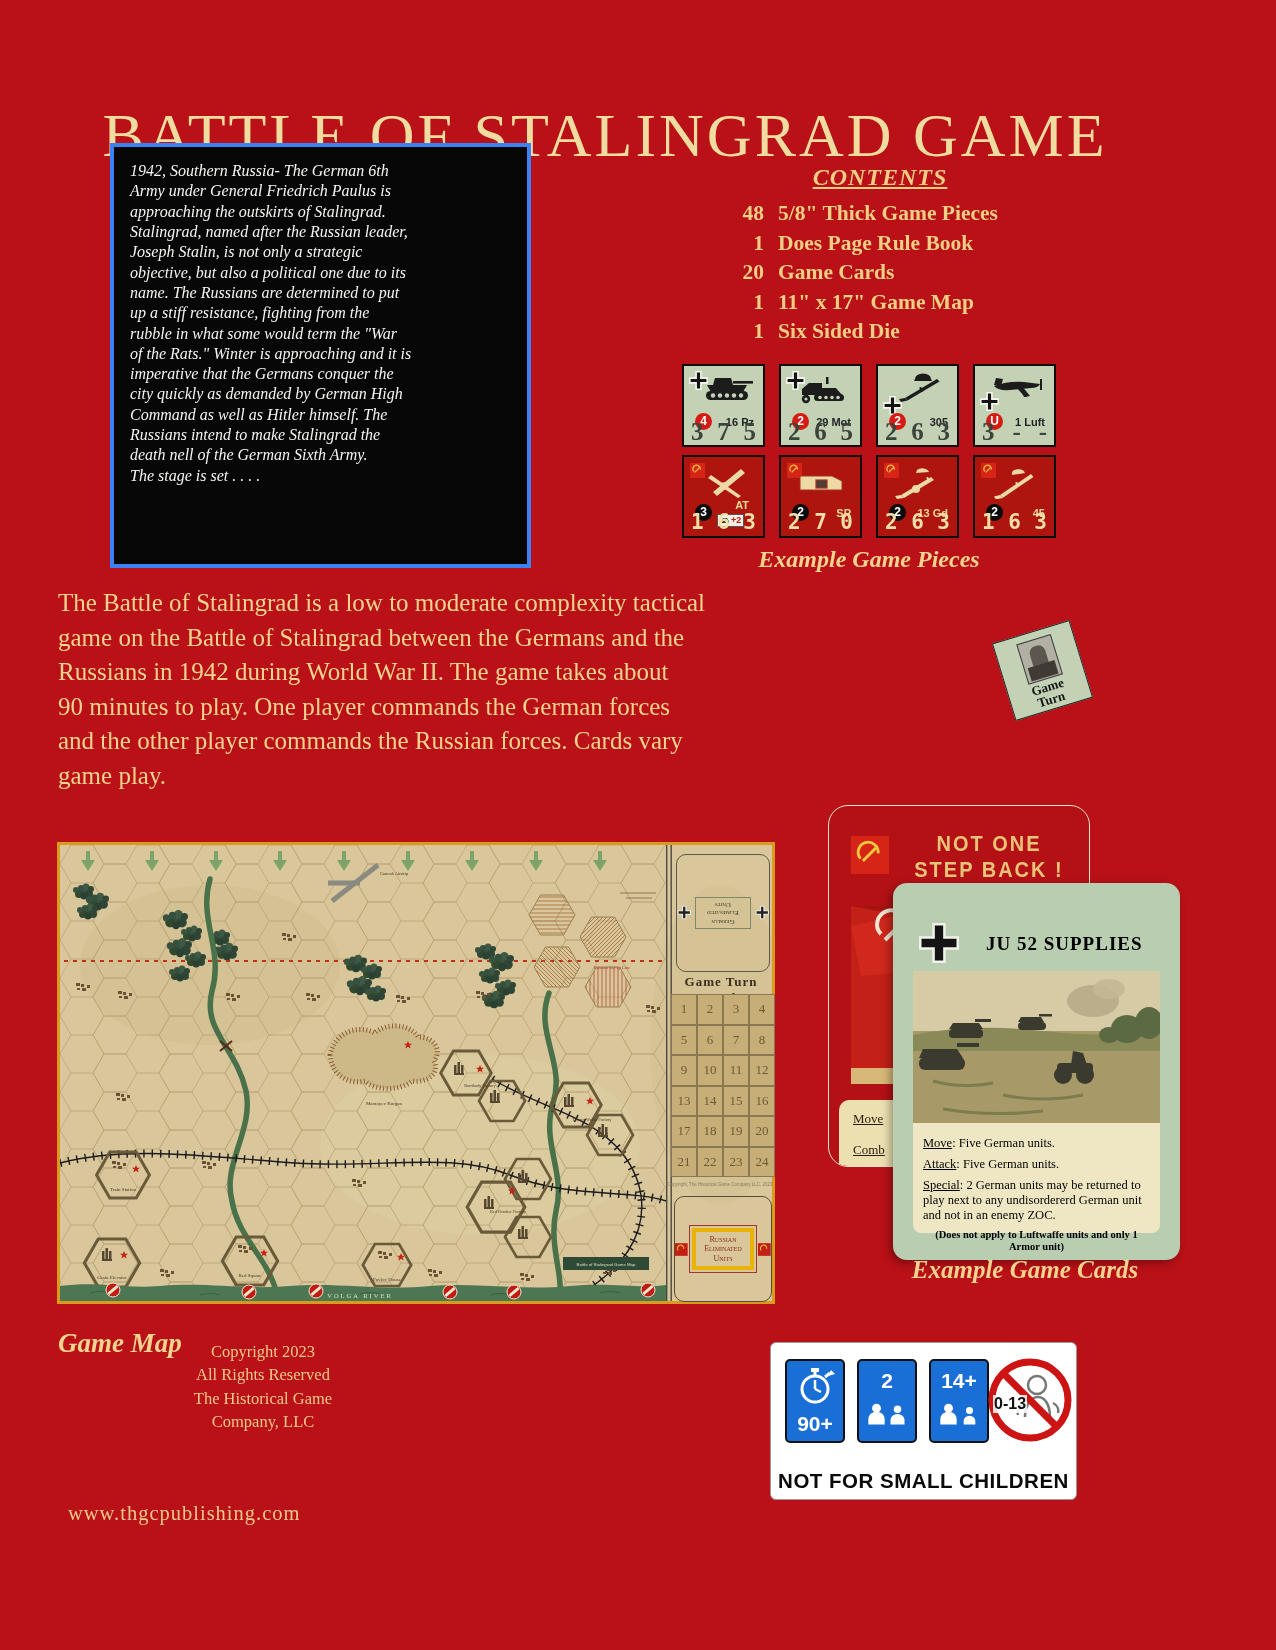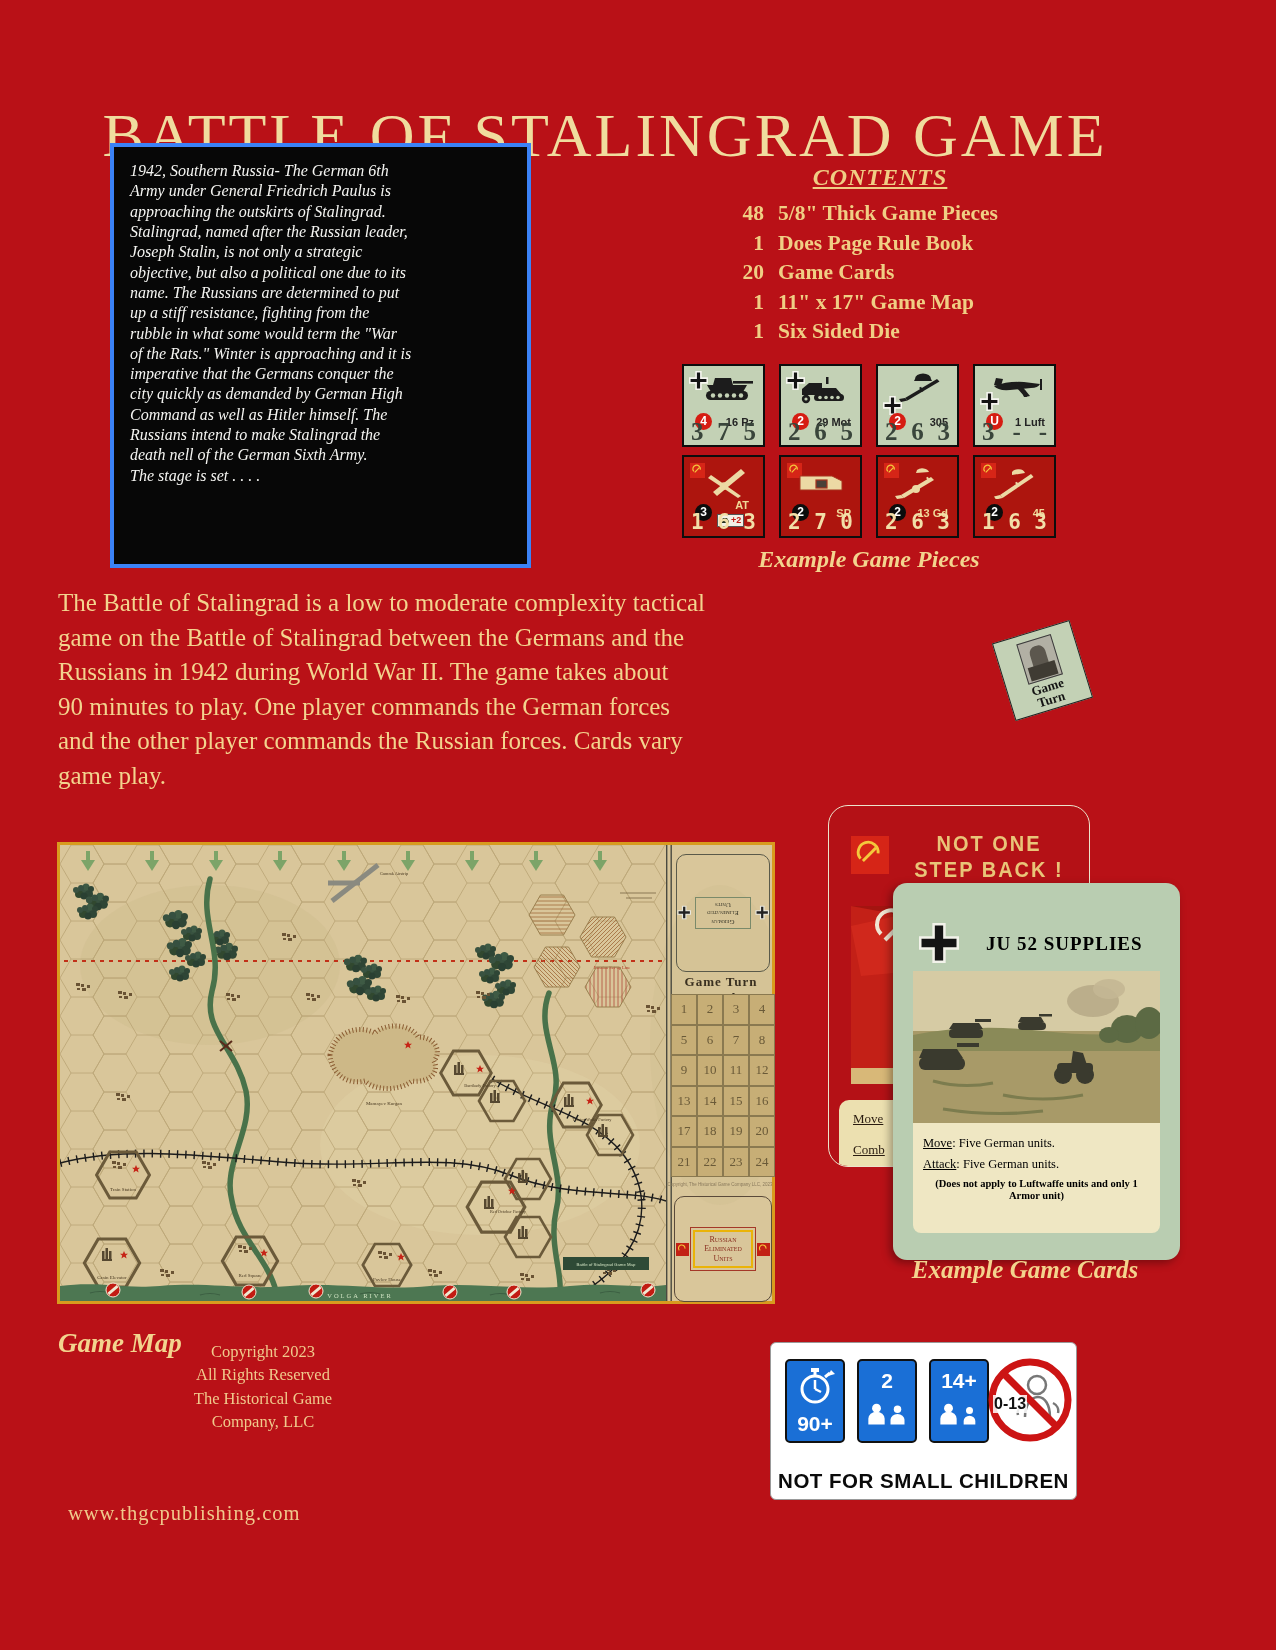--- a/index.html
+++ b/index.html
@@ -66,21 +66,21 @@
   .elbl{border:1px solid #7a8a6a;padding:2px 3px;width:54px;text-align:center;
         font:7px/8.5px "Liberation Serif",serif;font-variant:small-caps;color:#3a382a;}
   .ttl{left:664px;top:974px;width:114px;text-align:center;font-variant:small-caps;
        font:bold 13px "Liberation Serif",serif;color:#3a3020;letter-spacing:1px;}
   .tt-grid{left:671px;top:994px;width:104px;display:grid;grid-template-columns:repeat(4,1fr);}
   .tt-cell{border:1px solid #8a7950;background:#c7ae76;height:28.5px;text-align:center;
            font:13px/28.5px "Liberation Serif",serif;color:#6a5a38;}
   .ttcopy{left:660px;top:1182px;width:120px;text-align:center;font:4.5px "Liberation Sans",sans-serif;color:#8a7a5c;}
   .relim{left:674px;top:1196px;width:96px;height:104px;border:1.5px solid #5a4a3a;border-radius:10px;
          display:flex;align-items:center;justify-content:center;gap:4px;}
-  .rlbl{border:2px solid #eab308;outline:1px solid #a43828;outline-offset:2px;padding:3px 2px;width:52px;
+  .rlbl{border:4px solid #eab308;outline:1px solid #a43828;outline-offset:2px;padding:3px 2px;width:52px;
         text-align:center;font:8px/9.5px "Liberation Serif",serif;font-variant:small-caps;color:#8a3020;}
   
   .rcard{left:828px;top:805px;width:262px;height:362px;background:#b41116;border:1.5px solid #ece4cc;
          border-radius:20px;box-sizing:border-box;overflow:hidden;}
   .rtitle{position:absolute;left:72px;top:26px;width:176px;text-align:center;color:#e9c478;
           font:bold 20px/24px "Liberation Sans",sans-serif;letter-spacing:2px;white-space:pre-line;
           transform:scaleY(1.08);}
   .rflag{position:absolute;left:22px;top:30px;width:38px;height:38px;}
   .poster{position:absolute;left:22px;top:100px;width:218px;height:178px;}
   .rcream{position:absolute;left:10px;top:294px;width:240px;height:120px;background:#ece0b0;
@@ -720,20 +720,21 @@
         <circle cx="150" cy="104" r="9"></circle>
           <circle cx="172" cy="104" r="9"></circle>
           <rect x="144" y="92" width="36" height="10" rx="4"></rect>
           <path d="M160 80l10 2 4 12h-16Z"></path>
       </g>
       <path d="M20 110q30 8 60 2 M90 124q40 8 80 0 M30 138q50 8 100 2" stroke="#7c7c4e" fill="none" stroke-width="3"></path>
     </svg>
     <div class="gtext">
       <p><span class="u">Move</span><span>:  Five German units.</span></p>
       <p><span class="u">Attack</span><span>:  Five German units.</span></p>
+      <p><span class="u">Special</span><span>:  2 German units may be returned to play next to any undisordererd German unit and not in an enemy ZOC.</span></p>
       <p class="gnote">(Does not apply to Luftwaffe units and only 1 Armor unit)</p>
     </div>
   </div>
 
   <div class="abs cap" style="left:880px;top:1256px;width:290px;text-align:center;font-size:25px">Example Game Cards</div>
 
   <div class="abs copyr">Copyright 2023
 All Rights Reserved
 The Historical Game
 Company, LLC</div>

